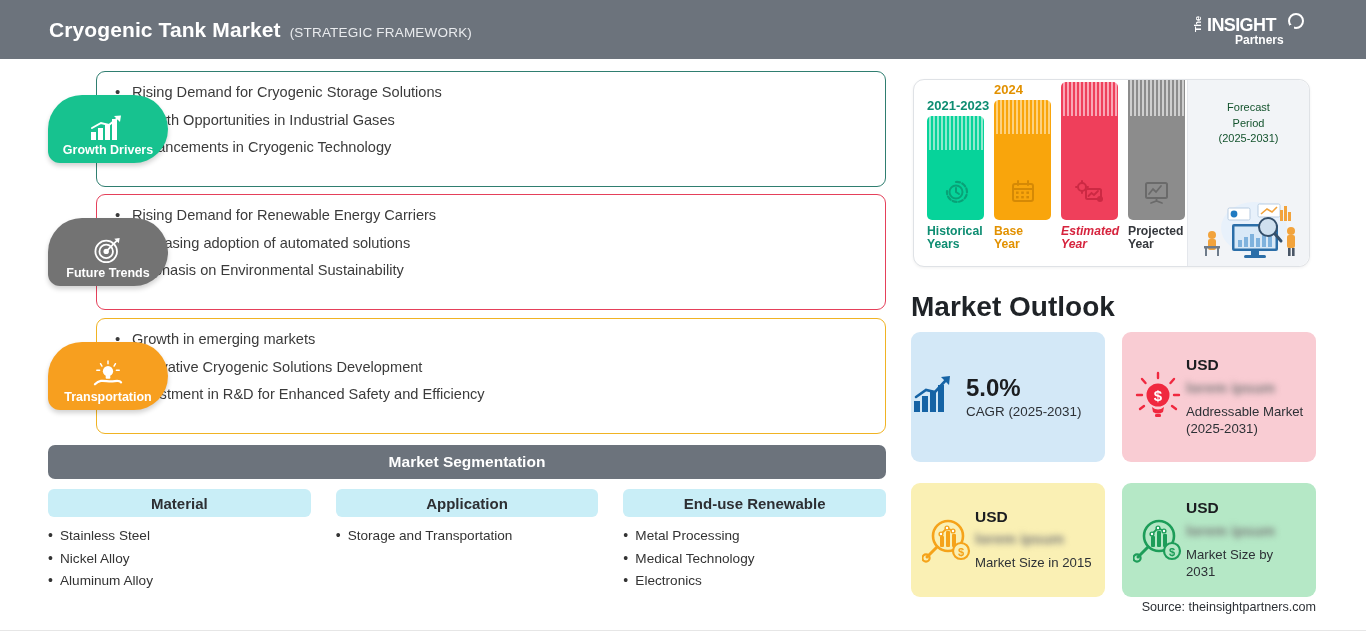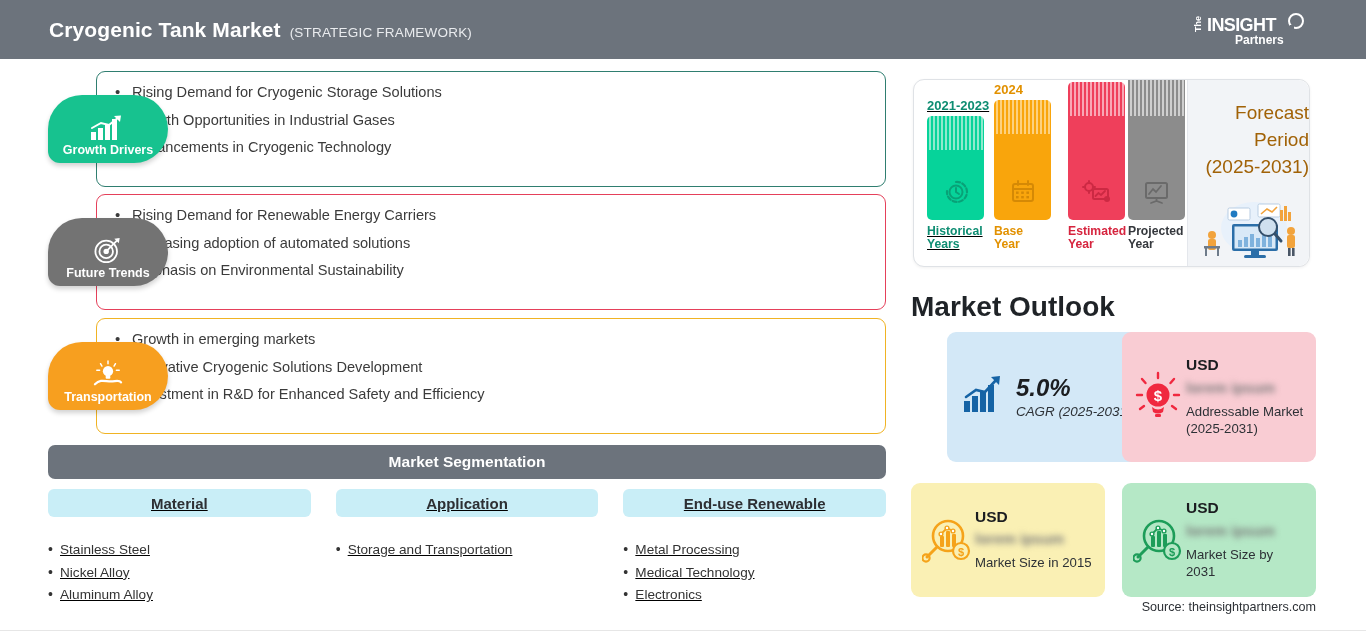--- a/index.html
+++ b/index.html
@@ -74,27 +74,27 @@
   .seg-header {
     position: absolute; left: 48px; top: 445px; width: 838px; height: 34px;
     background: #6c737c; border-radius: 7px;
     display: flex; align-items: center; justify-content: center;
     color: #fff; font-size: 15.5px; font-weight: bold;
   }
   .seg-cols {
     position: absolute; left: 48px; top: 489px; width: 838px;
     display: flex; gap: 25px;
   }
-  .seg-col { width: 263px; text-decoration: underline; }
+  .seg-col { width: 263px; }
   .seg-col-head {
     height: 28px; background: #c9eef7; border-radius: 6px;
     display: flex; align-items: center; justify-content: center;
     font-size: 15px; font-weight: bold; color: #2d2f33;
   }
-  .seg-list { margin-top: 26px; }
+  .seg-list { margin-top: 12px; }
   .seg-list li {
     list-style: none; position: relative; padding-left: 12px;
     font-size: 13.6px; color: #333; line-height: 1; margin-bottom: 9px;
   }
   .seg-list li::before {
     content: "•"; position: absolute; left: 0; top: -1px; font-size: 14px; color:#333;
   }
   .seg-col:nth-child(2) .seg-list { padding-left: 0; }
 
   
@@ -124,35 +124,35 @@
   }
   .bar-caption {
     font-size: 12.2px; font-weight: bold; line-height: 1.12; margin-top: 5px;
   }
   .forecast-right {
     position: absolute; right: 0; top: 0; width: 122px; height: 100%;
     background: #f2f4f7; border-left: 1px solid #e4e7ec;
     border-radius: 0 11px 11px 0;
   }
   .forecast-right .fr-text {
-    text-align: right; padding-top: 20px;
-    font-size: 19px; color: #a16207; line-height: 1.42;
+    text-align: center; padding-top: 20px;
+    font-size: 11px; color: #14532d; line-height: 1.42;
   }
 
   
   .outlook-title {
     position: absolute; left: 911px; top: 291px;
     font-size: 28px; font-weight: bold; color: #1f2327;
   }
   .card {
     position: absolute; border-radius: 9px; padding: 0;
   }
   .card-cagr {
-    left: 947px; top: 332px; width: 194px; height: 130px; background: #d3e8f7;
-    display: flex; align-items: center; padding-left: 14px; font-style: italic;
+    left: 911px; top: 332px; width: 194px; height: 130px; background: #d3e8f7;
+    display: flex; align-items: center; 
   }
   .cagr-text { margin-left: 9px; }
   .cagr-value { font-size: 24px; font-weight: bold; color: #1b1d20; line-height: 1.05; }
   .cagr-label { font-size: 13.4px; color: #2d3136; margin-top: 3px; }
 
   .card-pink { left: 1122px; top: 332px; width: 194px; height: 130px; background: #f9ccd3; }
   .card-yellow { left: 911px; top: 483px; width: 194px; height: 114px; background: #faf0b4; }
   .card-green  { left: 1122px; top: 483px; width: 194px; height: 114px; background: #b5e8c6; }
 
   .card-inner { display: flex; height: 100%; align-items: center; padding: 0 10px 0 8px; }
@@ -296,21 +296,21 @@
         <li>Metal Processing</li>
         <li>Medical Technology</li>
         <li>Electronics</li>
       </ul>
     </div>
   </div>
 
   <div class="forecast-panel">
     <div class="bars">
 
-      <div class="bar-col" style="left:13px;text-decoration:underline;">
+      <div class="bar-col" style="left:13px;">
         <div class="bar-year" style="color:#0e8d72;">2021-2023</div>
         <div class="bar-shape" style="height:104px;">
           <div class="bar-stripes" style="background:repeating-linear-gradient(90deg,#06d39a 0 2px,#8fe9cd 2px 4px);"></div>
           <div class="bar-solid" style="height:70px;background:#06d39a;">
             <span class="bar-ico">
               <svg width="26" height="26" viewBox="0 0 26 26" aria-hidden="true">
                 <path d="M13 3 A10 10 0 1 1 4 12" stroke="#0b7a5c" stroke-width="2.2" fill="none" stroke-dasharray="4 2.5" stroke-linecap="round"></path>
                 <circle cx="13" cy="13" r="6.5" fill="none" stroke="#0b7a5c" stroke-width="2"></circle>
                 <path d="M13 9 L13 13 L16 15" stroke="#0b7a5c" stroke-width="2" fill="none" stroke-linecap="round"></path>
               </svg>
@@ -338,21 +338,21 @@
                   <rect x="11.2" y="17" width="2.6" height="2.4"></rect>
                     <rect x="16.4" y="17" width="2.6" height="2.4"></rect>
                 </g>
               </svg>
             </span>
           </div>
         </div>
         <div class="bar-caption" style="color:#e29100;">Base Year</div>
       </div>
 
-      <div class="bar-col" style="left:154px;">
+      <div class="bar-col" style="left:147px;font-style:italic;">
 
         <div class="bar-shape" style="height:138px;">
           <div class="bar-stripes" style="background:repeating-linear-gradient(90deg,#ef3f5b 0 2px,#f9a7b5 2px 4px);"></div>
           <div class="bar-solid" style="height:104px;background:#ef3f5b;">
             <span class="bar-ico">
               <svg width="30" height="26" viewBox="0 0 30 26" aria-hidden="true">
                 <circle cx="7" cy="8" r="4" fill="none" stroke="#b01830" stroke-width="2"></circle>
                 <path d="M7 2 V4 M7 12 V14 M1 8 H3 M11 8 H13" stroke="#b01830" stroke-width="2" stroke-linecap="round"></path>
                 <rect x="11" y="10" width="15" height="10" rx="1.5" fill="none" stroke="#b01830" stroke-width="2"></rect>
                 <path d="M13.5 17 L16.5 14 L19 16 L23 12" stroke="#b01830" stroke-width="1.8" fill="none" stroke-linecap="round"></path>

